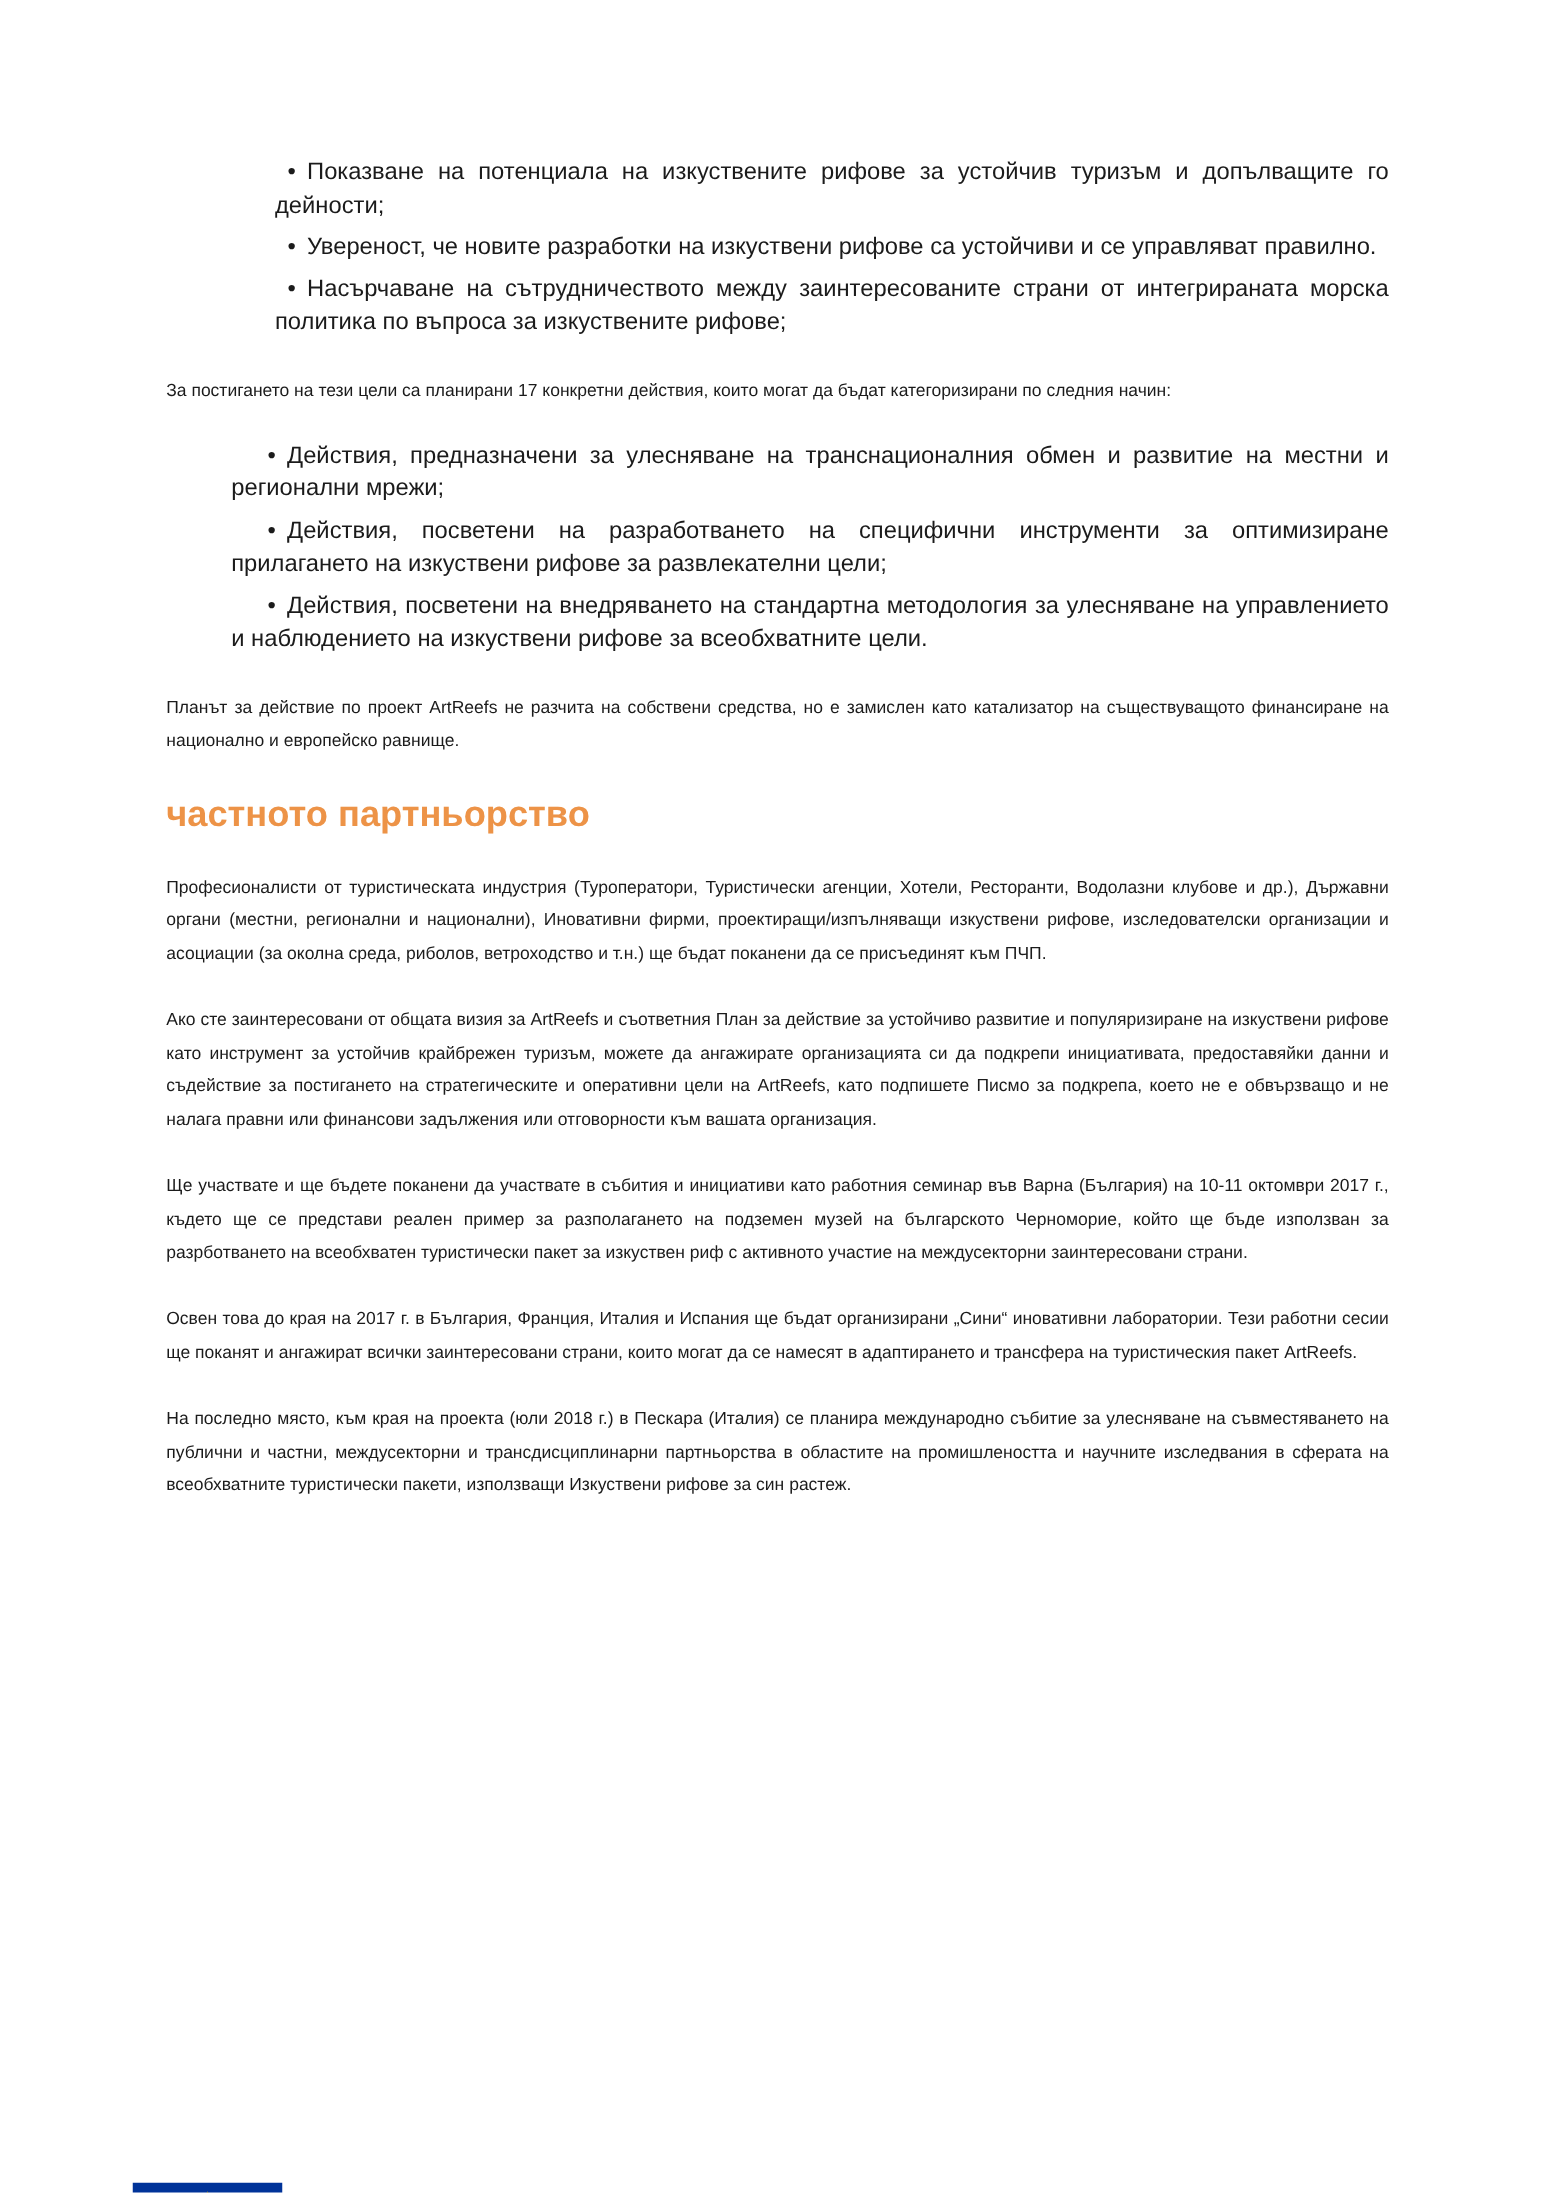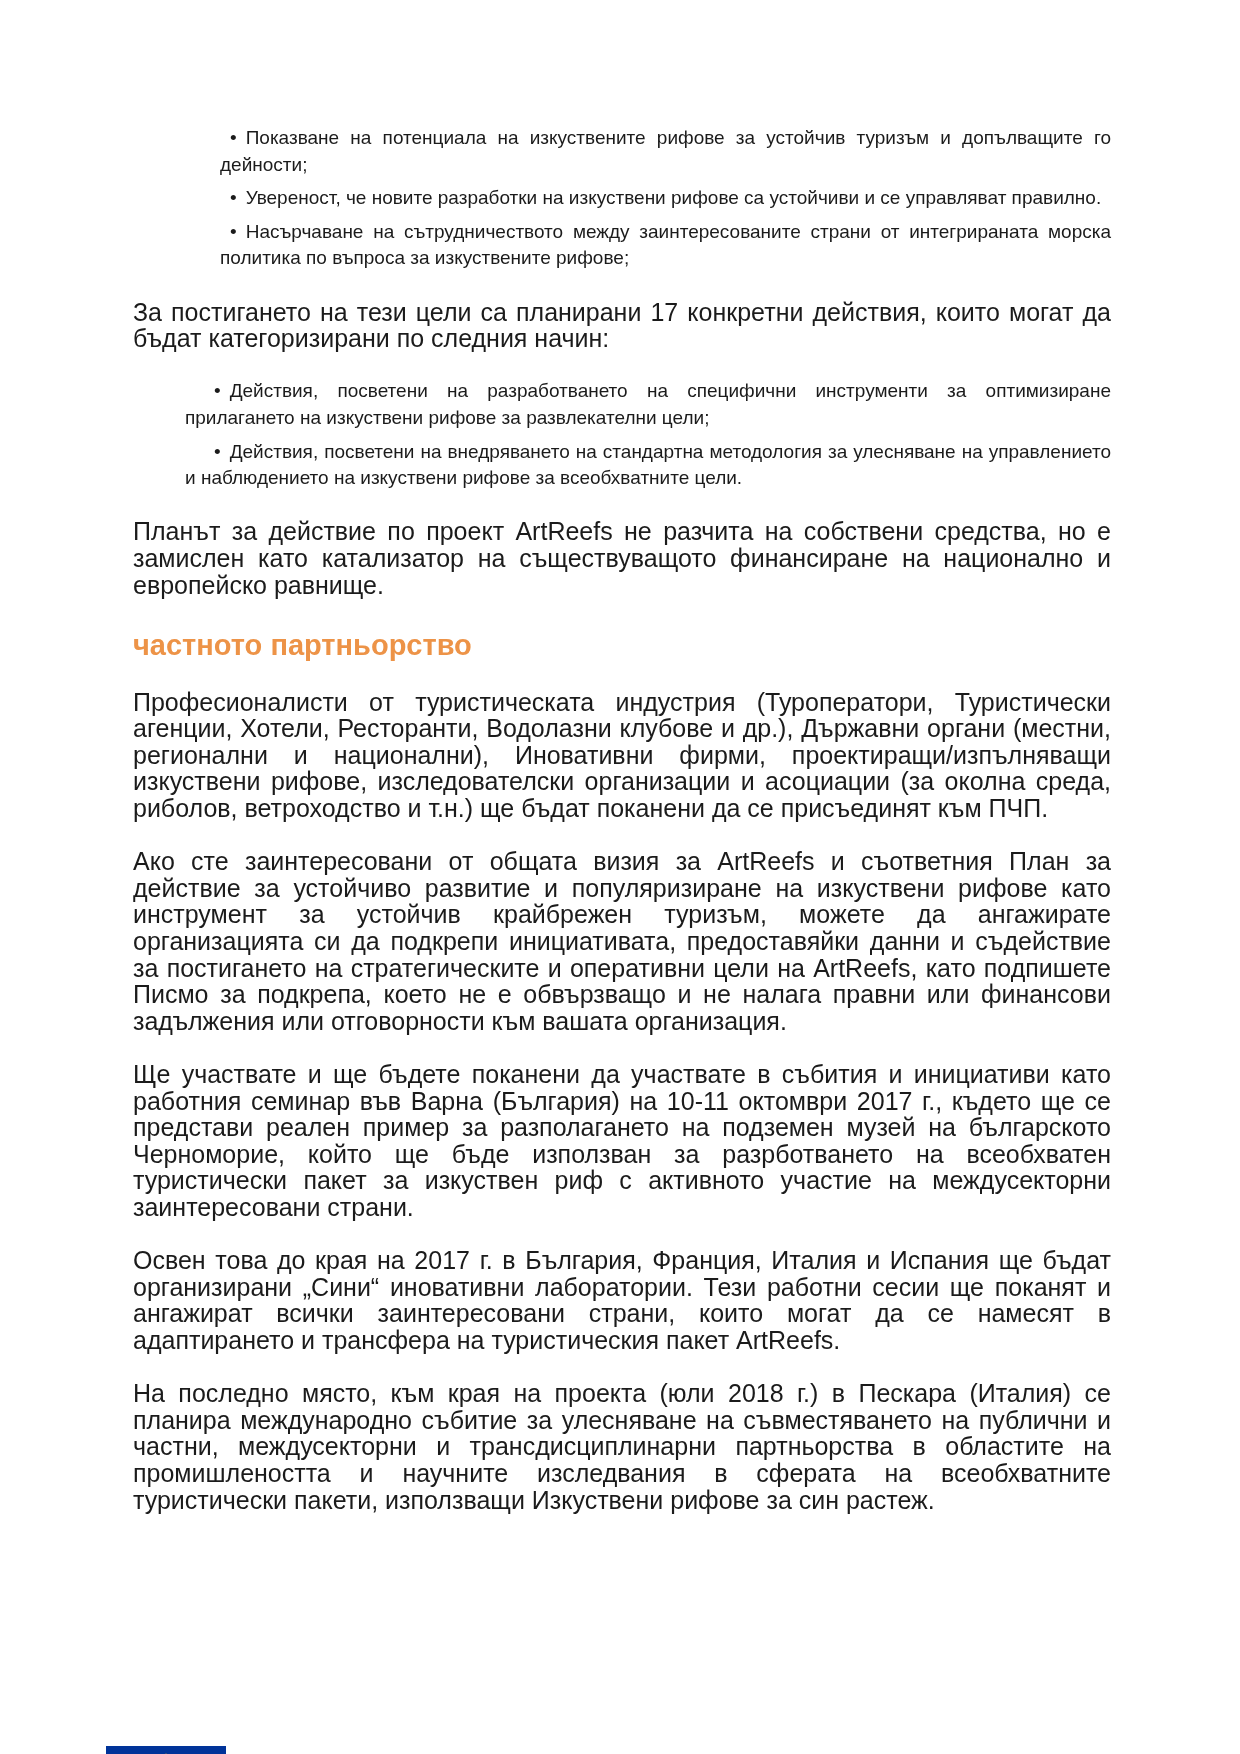--- a/index.html
+++ b/index.html
@@ -11,21 +11,21 @@
     font-family: "Liberation Sans", sans-serif;
     color: var(--text-color, #1b1b1b);
   }
   .page { position: absolute; inset: 0; background: #ffffff; }
   .content {
     position: absolute;
     left: 133px; top: 125px;
     width: 978px;
   }
   .para {
-    font-size: 25px;
+    font-size: 14px;
     line-height: 26.6px;
     text-align: justify;
     margin: 0 0 26.6px 0;
   }
   .bullet-group { margin: 0 0 26.6px 0; }
   .bullet-item {
     font-size: 19px;
     line-height: 26.6px;
     text-align: justify;
     margin: 0 0 7px 0;
@@ -69,20 +69,21 @@
 
     <div class="bullet-group intro">
       <p class="bullet-item"><span class="bullet-marker">•</span><span>Показване на потенциала на изкуствените рифове за устойчив туризъм и допълващите го дейности;</span></p>
       <p class="bullet-item"><span class="bullet-marker">•</span><span>Увереност, че новите разработки на изкуствени рифове са устойчиви и се управляват правилно.</span></p>
       <p class="bullet-item"><span class="bullet-marker">•</span><span>Насърчаване на сътрудничеството между заинтересованите страни от интегрираната морска политика по въпроса за изкуствените рифове;</span></p>
     </div>
 
     <p class="para">За постигането на тези цели са планирани 17 конкретни действия, които могат да бъдат категоризирани по следния начин:</p>
 
     <div class="bullet-group actions">
+      <p class="bullet-item"><span class="bullet-marker">•</span><span>Действия, предназначени за улесняване на транснационалния обмен и развитие на местни и регионални мрежи;</span></p>
       <p class="bullet-item"><span class="bullet-marker">•</span><span>Действия, посветени на разработването на специфични инструменти за оптимизиране прилагането на изкуствени рифове за развлекателни цели;</span></p>
       <p class="bullet-item"><span class="bullet-marker">•</span><span>Действия, посветени на внедряването на стандартна методология за улесняване на управлението и наблюдението на изкуствени рифове за всеобхватните цели.</span></p>
     </div>
 
     <p class="para">Планът за действие по проект ArtReefs не разчита на собствени средства, но е замислен като катализатор на съществуващото финансиране на национално и европейско равнище.</p>
 
     <h1 class="section-heading">
       <span>частното партньорство</span>
     </h1>
 

